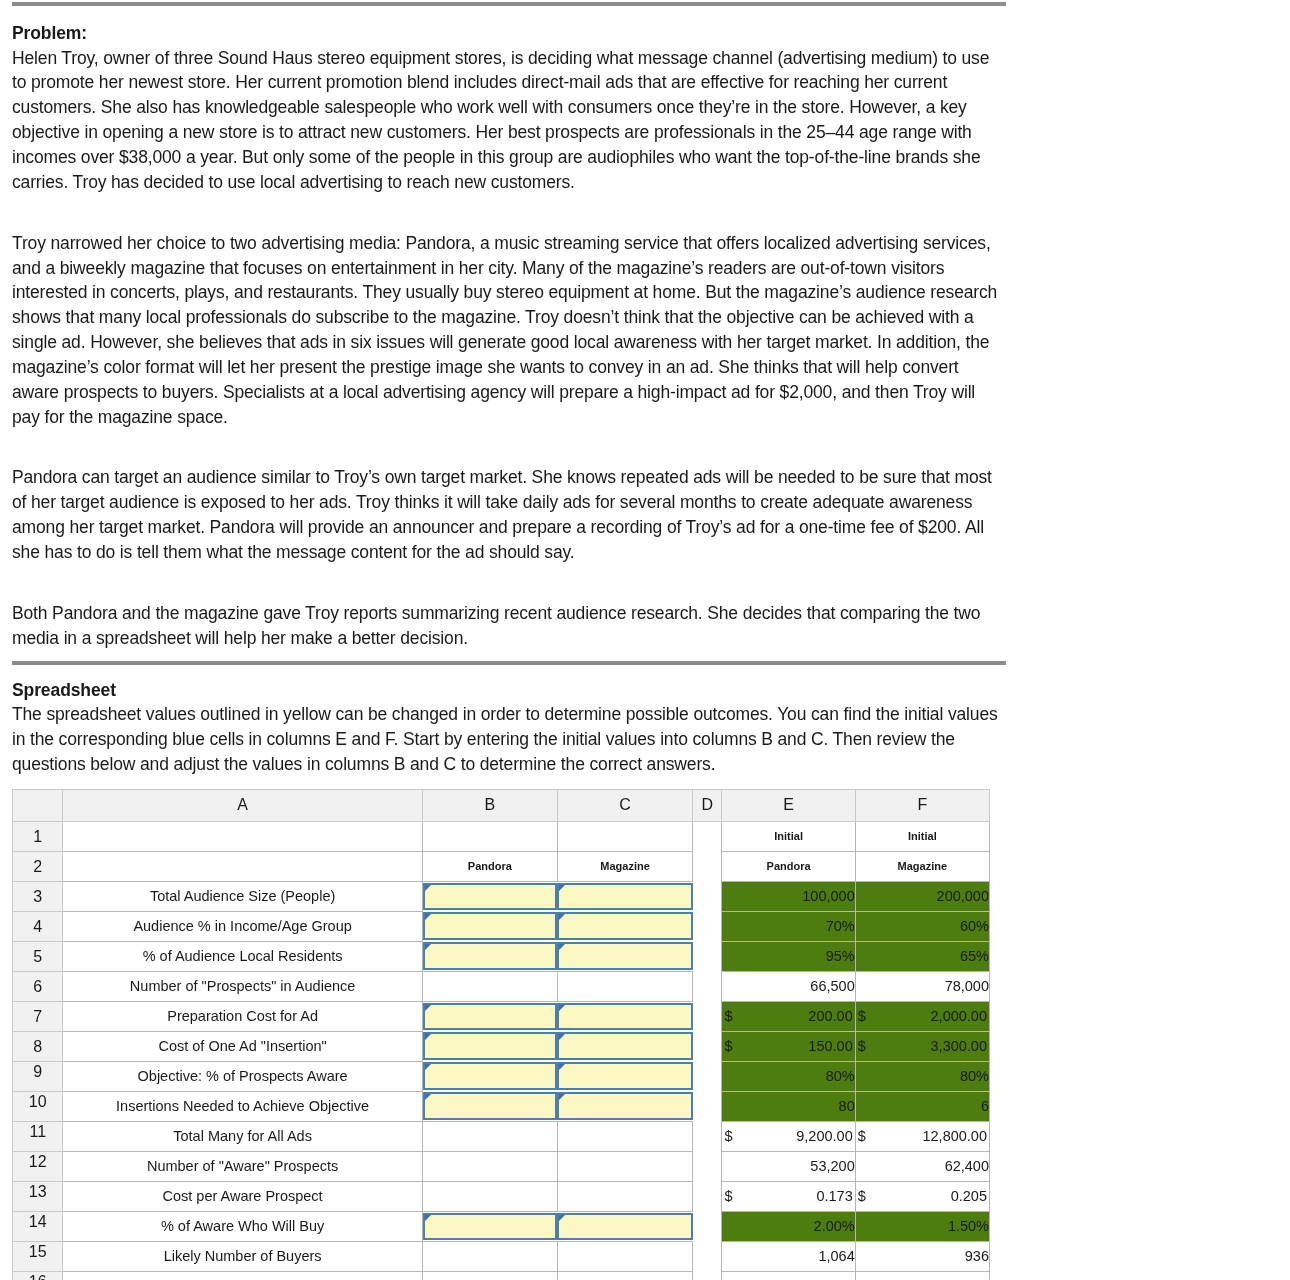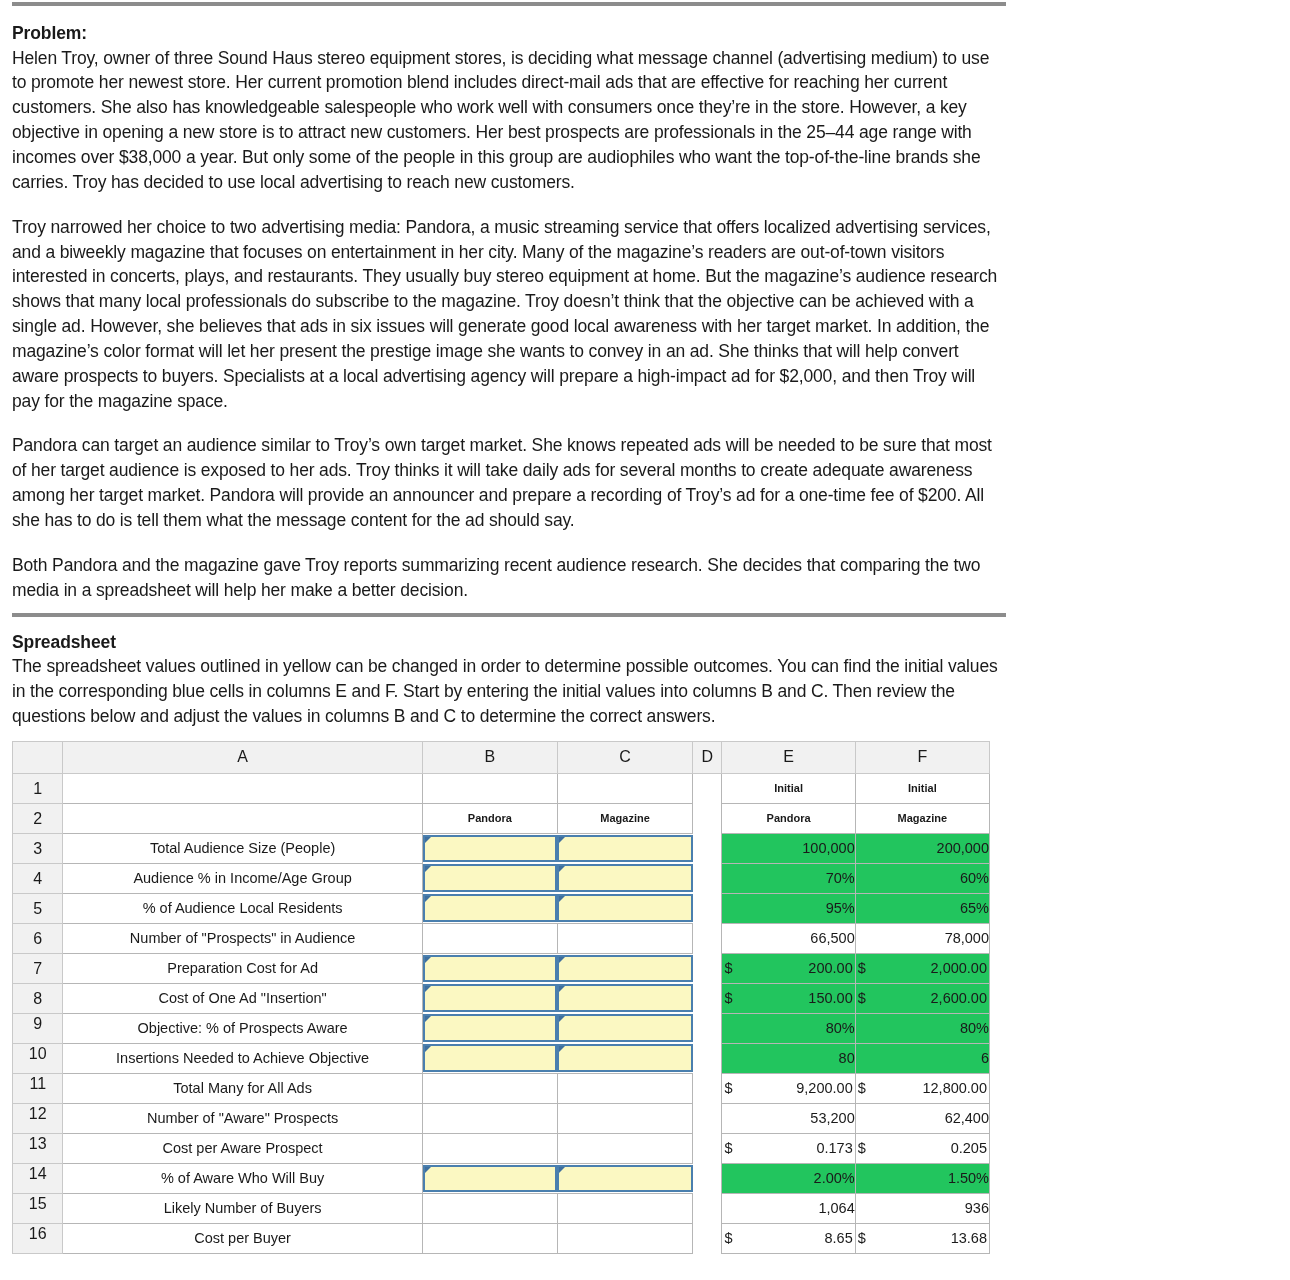--- a/index.html
+++ b/index.html
@@ -39,21 +39,21 @@
     letter-spacing: -0.1px;
   }
   h2.heading.first { margin-top: 16px; }
   p.para {
     font-size: 17.5px;
     line-height: 1.42;
     margin: 0 0 0 0;
     text-align: left;
     letter-spacing: -0.15px;
   }
-  p.para + p.para { margin-top: 20px; }
+  p.para + p.para { margin-top: 36px; }
 
   
   .sheet-wrap {
     margin: 12px 0 0 12px;
     width: 978px;
   }
   table.sheet {
     border-collapse: collapse;
     table-layout: fixed;
     width: 978px;
@@ -114,21 +114,21 @@
     color: #1a1a1a;
     white-space: nowrap;
     overflow: hidden;
   }
   td.label { text-align: center; padding-left: 7px; }
   td.num   { text-align: right; padding-right: 7px; }
   td.ctr   { text-align: center; font-weight: bold; font-size: 11px; }
   td.spacer { border: none; background: #ffffff; }
 
   
-  td.blue { background: #22c55e; }
+  td.blue { background: #4d7c0f; }
 
   
   td.yellowhost {
     border: none;
     background: #ffffff;
     padding: 0;
     position: relative;
   }
   .ycell {
     position: absolute;
@@ -333,21 +333,21 @@
             <td class="spacer"></td>
             <td class="cell num blue">
               <span class="money">
                 <span class="sym">$</span>
                 <span class="val">150.00</span>
               </span>
             </td>
             <td class="cell num blue">
               <span class="money">
                 <span class="sym">$</span>
-                <span class="val">2,600.00</span>
+                <span class="val">3,300.00</span>
               </span>
             </td>
           </tr>
           <tr>
             <td class="rownum n9">
               <span>9</span>
             </td>
             <td class="cell label">Objective: % of Prospects Aware</td>
             <td class="yellowhost">
               <span class="ycell">

